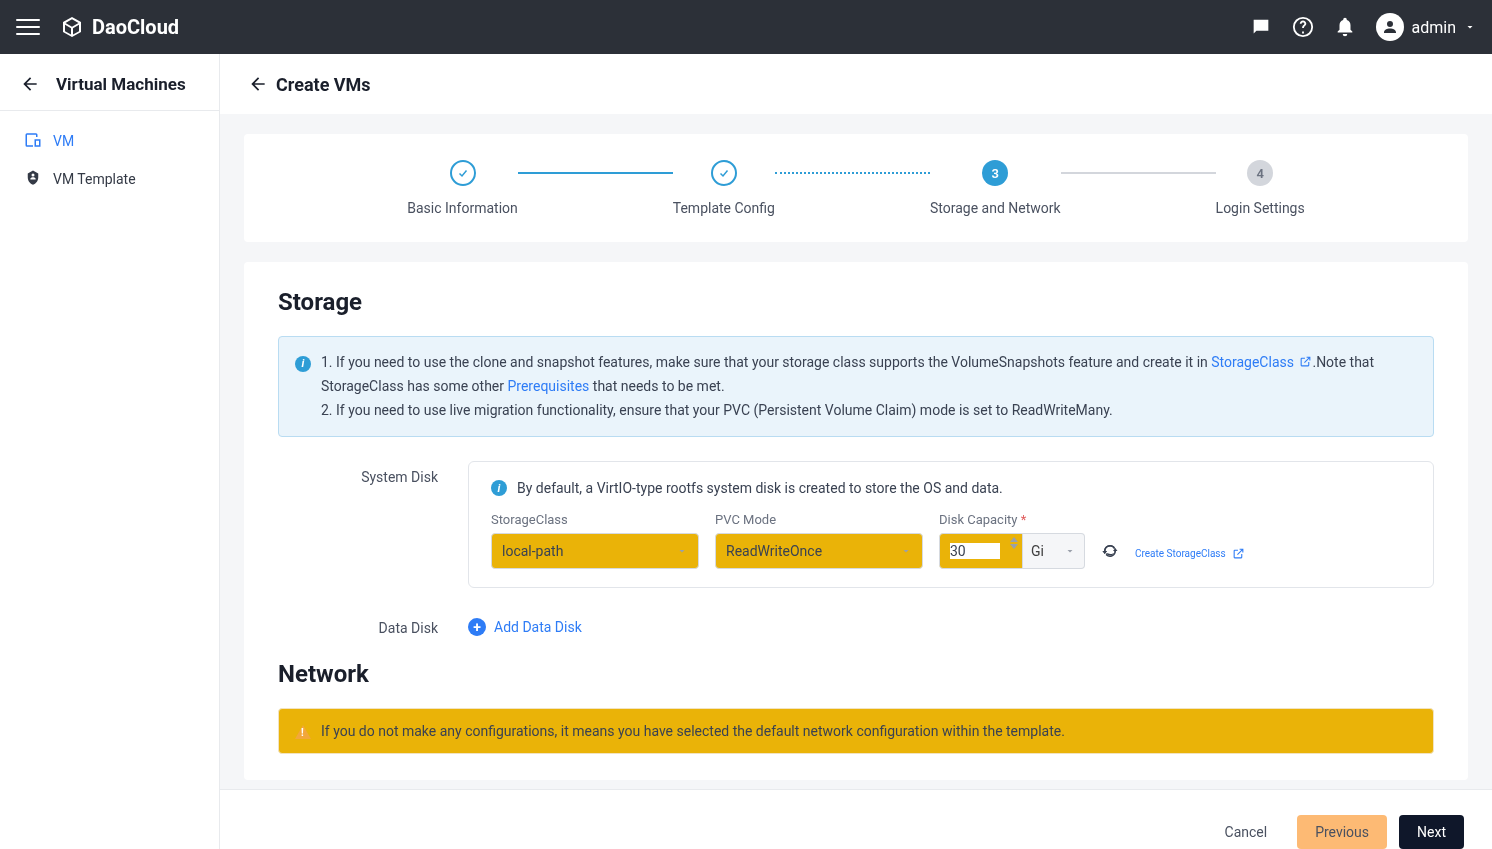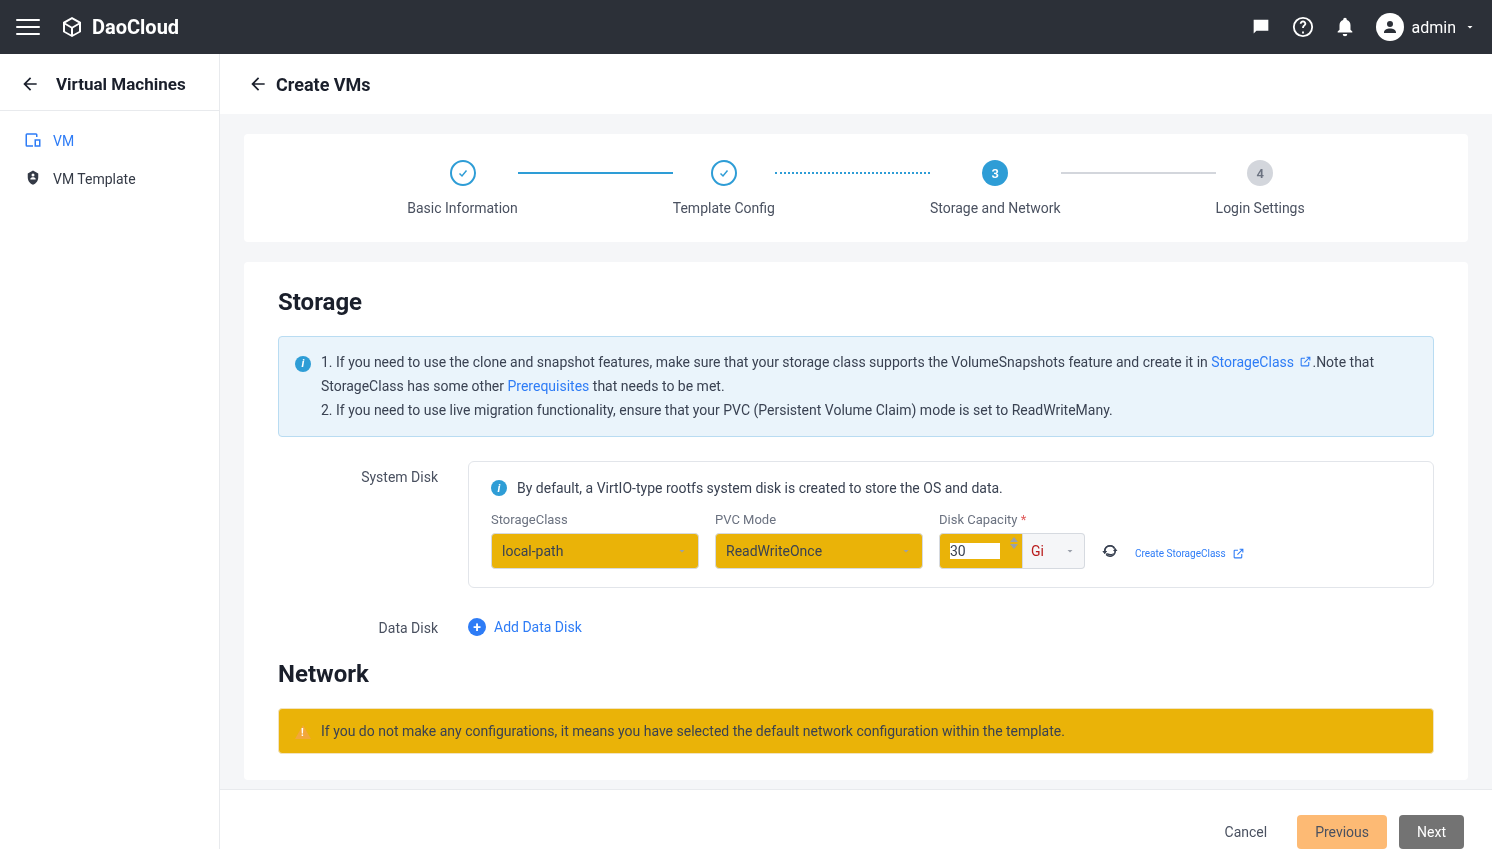--- a/index.html
+++ b/index.html
@@ -67,37 +67,37 @@
 .field-label { font-size:13px; color:#6b7280; }
 .required::after { content:" *"; color:#e05b5b; }
 .select-wrap, .num-wrap { height:36px; border:1px solid #d6dae0; border-radius:4px; display:flex; align-items:center; padding:0 10px; background:#eab308; font-size:14px; color:#3a4252; cursor:pointer; position:relative; }
 .select-wrap { width:208px; justify-content:space-between; }
 .num-wrap { width:84px; padding-right:22px; }
 .num-input { border:none; outline:none; width:100%; font-size:14px; color:#3a4252; }
 .spinner { position:absolute; right:4px; top:3px; display:flex; flex-direction:column; gap:2px; }
 .spinner span { width:0; height:0; border-left:4px solid transparent; border-right:4px solid transparent; cursor:pointer; }
 .spinner .up { border-bottom:5px solid #9aa0aa; }
 .spinner .down { border-top:5px solid #9aa0aa; }
-.unit-box { width:62px; height:36px; border:1px solid #d6dae0; border-left:none; border-radius:0 4px 4px 0; background:#f5f6f8; display:flex; align-items:center; justify-content:space-between; padding:0 8px; font-size:14px; color:#b91c1c; cursor:pointer; }
+.unit-box { width:62px; height:36px; border:1px solid #d6dae0; border-left:none; border-radius:0 4px 4px 0; background:#f5f6f8; display:flex; align-items:center; justify-content:space-between; padding:0 8px; font-size:14px; color:#404040; cursor:pointer; }
 .num-wrap.joined { border-radius:4px 0 0 4px; }
 .refresh-icon { width:18px; height:18px; cursor:pointer; fill:#3a4252; }
 .create-sc-link { color:#2e7cf6; font-size:10px; cursor:pointer; display:flex; align-items:center; gap:4px; }
 
 .add-disk { display:flex; align-items:center; gap:8px; color:#2e7cf6; font-size:14px; cursor:pointer; }
 .plus-circle { width:18px; height:18px; border-radius:50%; background:#2e7cf6; color:#fff; display:flex; align-items:center; justify-content:center; font-weight:700; font-size:14px; }
 
 .warn-box { background:#eab308; border:1px solid #f2e3c0; border-radius:4px; padding:14px 16px; display:flex; gap:10px; font-size:14px; color:#3a4252; }
 .warn-icon { width:0; height:0; border-left:8px solid transparent; border-right:8px solid transparent; border-bottom:14px solid #f2a73b; position:relative; flex-shrink:0; margin-top:2px; }
 .warn-icon::after { content:"!"; position:absolute; left:-2px; top:2px; color:#fff; font-size:10px; font-weight:700; }
 
 .footer { height:60px; background:#fff; border-top:1px solid #e8eaed; display:flex; align-items:flex-end; justify-content:flex-end; gap:12px; padding:0 28px; }
 .btn { height:34px; padding:0 18px; border-radius:4px; font-size:14px; cursor:pointer; border:none; }
 .btn-text { background:transparent; color:#4a5160; }
 .btn-secondary { background:#fdba74; color:#4a5160; }
-.btn-primary { background:#737373; color:#fff; }
+.btn-primary { background:#0f172a; color:#fff; }
 .chev { width:12px; height:12px; }
 </style>
 </head>
 <body>
 
 <div class="topbar">
   <div class="topbar-left">
     <div class="hamburger">
         <span></span>
         <span></span>

